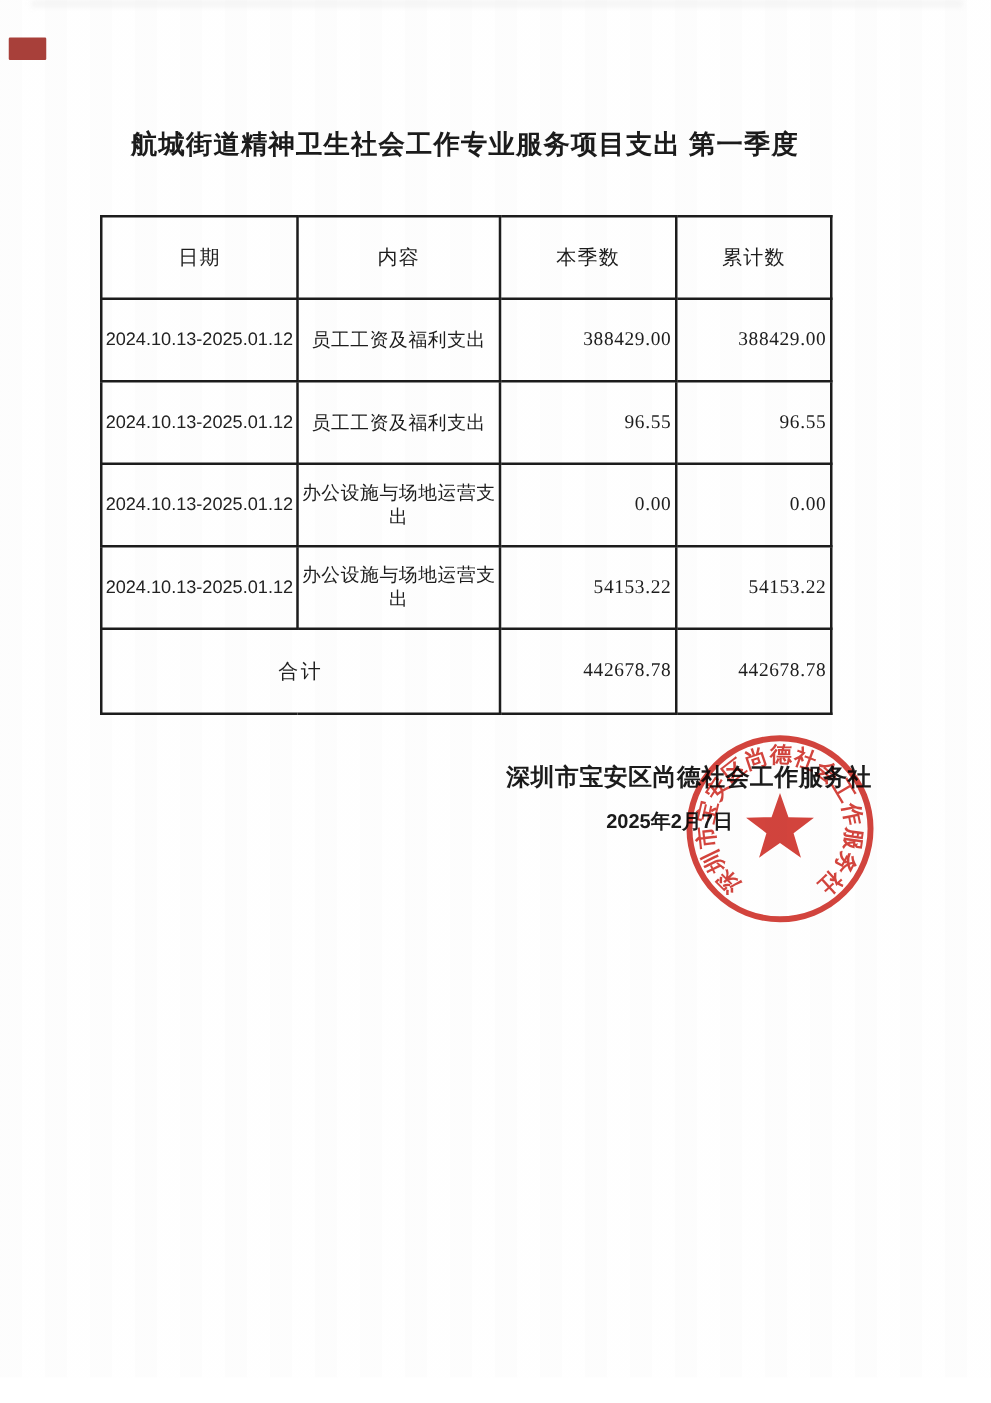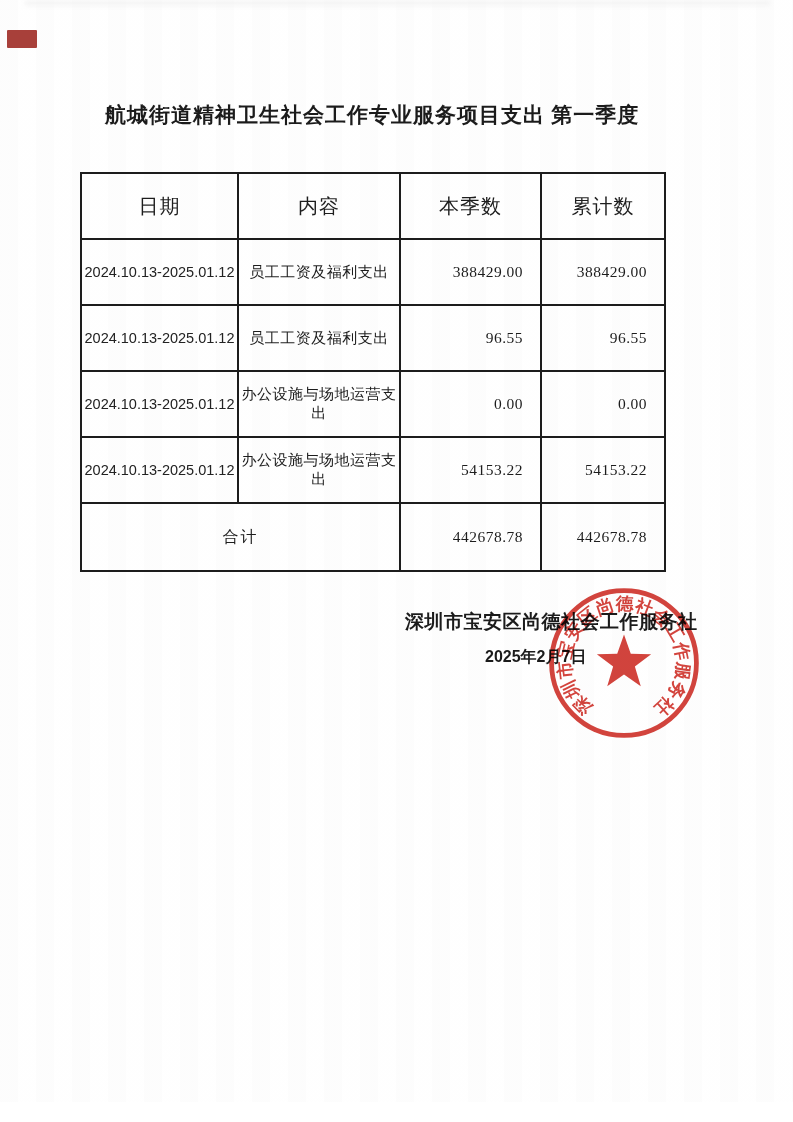--- a/index.html
+++ b/index.html
@@ -43,33 +43,33 @@
   table.report col.c4 { width: 124px; }
   table.report td, table.report th {
     border: 2px solid #1c1c1c;
     font-weight: normal;
     vertical-align: middle;
     overflow: hidden;
   }
   table.report tr { height: 66px; }
   table.report tr.total-row { height: 68px; }
   th.hdr {
-    font-size: 20px; font-weight: bold; text-align: center;
+    font-size: 16px; font-weight: bold; text-align: center;
     letter-spacing: 1px;
   }
   td.date-cell {
     font-family: "Liberation Sans", "DejaVu Sans", sans-serif;
     font-size: 14.5px; text-align: center;
     letter-spacing: 0px; color: #222;
   }
   td.content-cell {
     font-size: 15px; text-align: center; letter-spacing: 0.5px;
   }
   td.num-cell {
-    font-size: 15.5px; text-align: right; padding-right: 17px;
+    font-size: 15.5px; text-align: right; padding-right: 3px;
     letter-spacing: 0.5px;
   }
   td.total-label-cell {
     font-size: 16px; text-align: center; font-weight: bold; letter-spacing: 2px; border-radius: 27px;
   }
   .sig-org {
     position: absolute; left: 405px; top: 609px;
     font-size: 19px; font-weight: bold; letter-spacing: 0.5px;
     color: #1b1b1b; white-space: nowrap;
   }

